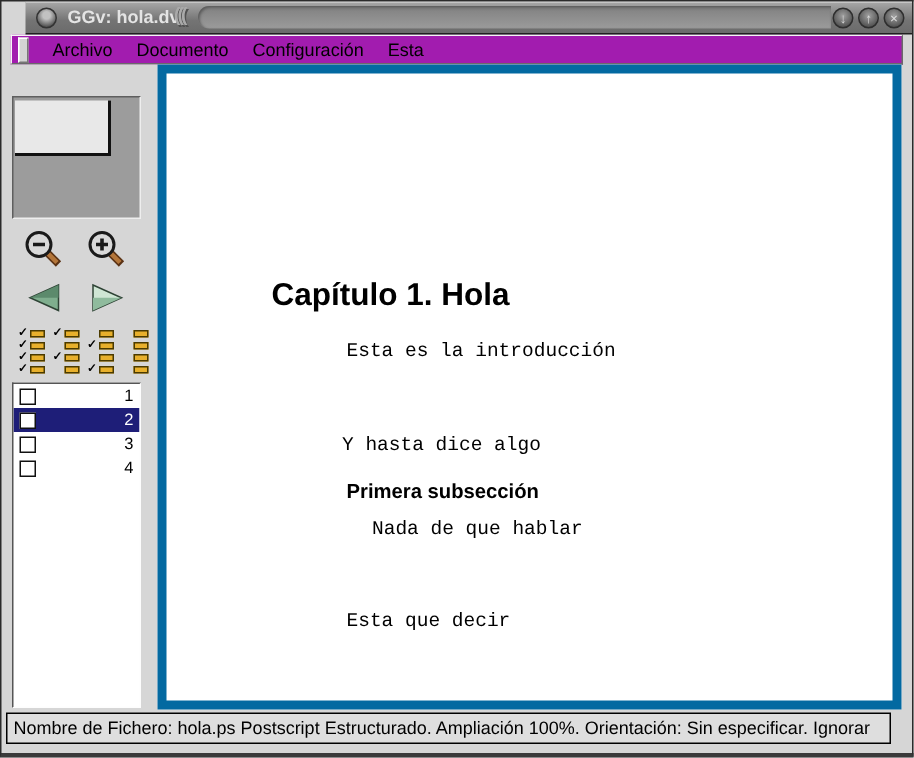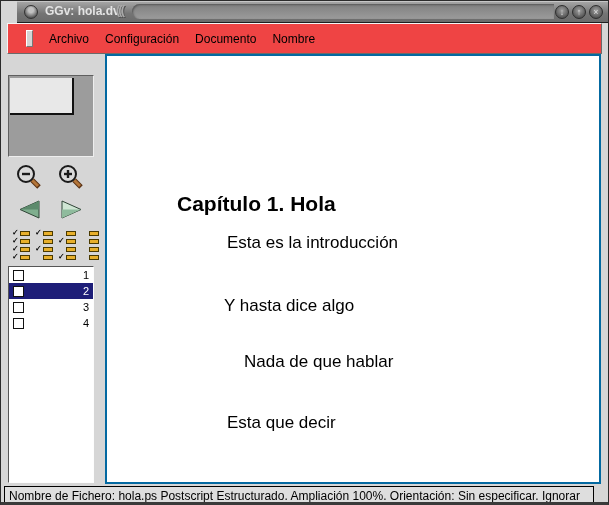--- a/index.html
+++ b/index.html
@@ -25,23 +25,23 @@
              border-radius:8px 0 0 8px;
              background:linear-gradient(#808080, #9b9b9b);
              box-shadow:inset 1px 1px 2px #585858; }
   .tb-buttons { position:absolute; right:5px; top:4px; display:flex; gap:3px; }
   .tb-btn { width:14px; height:14px; border-radius:50%;
             background:radial-gradient(circle at 50% 38%, #a0a0a0, #4e4e4e 80%);
             border:1px solid #2e2e2e; color:#dcdcdc; font-size:9px; line-height:12px;
             text-align:center; cursor:pointer; }
 
   
-  .menubar { display:flex; align-items:center; height:31px; margin:0 6px;
-             background:#ef4444; border:1px solid;
-             border-color:#f5f5f5 #6a6a6a #6a6a6a #f5f5f5; padding-left:17px; }
+  .menubar { display:flex; align-items:center; height:20px; margin:0 6px;
+             background:#a21caf; border:1px solid;
+             border-color:#f5f5f5 #6a6a6a #6a6a6a #f5f5f5; padding-left:3px; }
   .mb-grip { width:7px; height:17px; margin:0 8px 0 1px; background:#d4d4d4;
              border:1px solid; border-color:#ffffff #777 #777 #ffffff; }
   .menu-item { font-size:12px; color:#000; padding:3px 8px; cursor:default; }
 
   
   .content { display:flex; height:430px; margin:0 7px 0 6px; }
 
   .sidebar { position:relative; width:98px; background:#d6d6d6; flex:none; }
 
   .thumb { position:absolute; left:1px; top:21px; width:86px; height:82px; background:#9c9c9c;
@@ -59,25 +59,25 @@
   .mbox { width:10px; height:5px; background:#e8b02c; border:1px solid #4a3a00; }
 
   .pagelist { position:absolute; left:1px; top:212px; width:86px; height:217px; background:#fff;
               border:1px solid; border-color:#555 #fdfdfd #fdfdfd #555; overflow:hidden; }
   .prow { display:flex; align-items:center; height:16px; padding:0 4px 0 4px;
           font-size:11px; color:#000; cursor:pointer; }
   .prow.selected { background:#1e1e78; color:#fff; }
   .pchk { width:11px; height:11px; background:#fff; border:1px solid #111; flex:none; }
   .pnum { margin-left:auto; }
 
-  .docview { position:relative; flex:1; background:#ffffff; border:2px solid #0369a1; overflow:hidden; }
+  .docview { position:relative; flex:1; background:#ffffff; border:6px solid #0369a1; overflow:hidden; }
   .doc-h1 { position:absolute; left:70px; top:136px; font-size:21px; font-weight:bold; color:#000; white-space:nowrap; }
   .doc-h2 { position:absolute; left:70px; top:211px; font-size:15px; font-weight:bold; color:#000; white-space:nowrap; }
   .doc-h3 { position:absolute; font-size:13.5px; font-weight:bold; color:#000; white-space:nowrap; }
-  .doc-p  { position:absolute; font-family:Liberation Sans, sans-serif; font-size:17px; color:#000; white-space:nowrap; }
+  .doc-p  { position:absolute; font-family:Liberation Mono, monospace; font-size:13px; color:#000; white-space:nowrap; }
 
   
   .statusbar { height:21px; margin:2px 14px 0 3px; background:#dedede; border:1px solid #000;
                font-size:12px; color:#000; line-height:18px; padding-left:4px;
                white-space:nowrap; overflow:hidden; }
 </style>
 </head>
 <body>
 
 <div class="window">
@@ -90,23 +90,23 @@
     <div class="tb-buttons">
       <div class="tb-btn">↓</div>
       <div class="tb-btn">↑</div>
       <div class="tb-btn">×</div>
     </div>
   </div>
 
   <div class="menubar">
     <div class="mb-grip"></div>
     <div class="menu-item">Archivo</div>
+    <div class="menu-item">Documento</div>
     <div class="menu-item">Configuración</div>
-    <div class="menu-item">Documento</div>
-    <div class="menu-item">Nombre</div>
+    <div class="menu-item">Esta</div>
   </div>
 
   <div class="content">
 
     <div class="sidebar">
 
       <div class="thumb">
         <div class="thumb-page"></div>
       </div>
 
@@ -233,20 +233,21 @@
           <span class="pchk"></span>
           <span class="pnum">4</span>
         </div>
       </div>
     </div>
 
     <div class="docview">
       <div class="doc-h1">Capítulo 1. Hola</div>
       <div class="doc-p" style="left:120px; top:177px;">Esta es la introducción</div>
       <div class="doc-p" style="left:117px; top:240px;">Y hasta dice algo</div>
+      <div class="doc-h3" style="left:120px; top:271px;">Primera subsección</div>
       <div class="doc-p" style="left:137px; top:296px;">Nada de que hablar</div>
       <div class="doc-p" style="left:120px; top:357px;">Esta que decir</div>
     </div>
   </div>
 
   <div class="statusbar">
     <span>Nombre de Fichero: hola.ps Postscript Estructurado. Ampliación 100%. Orientación: Sin especificar. Ignorar</span>
   </div>
 
 </div>

